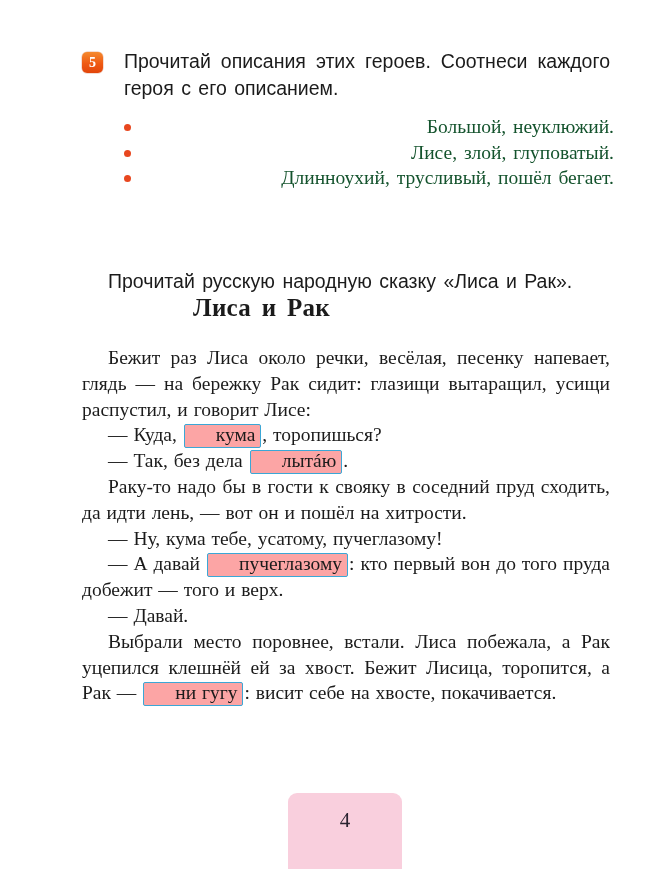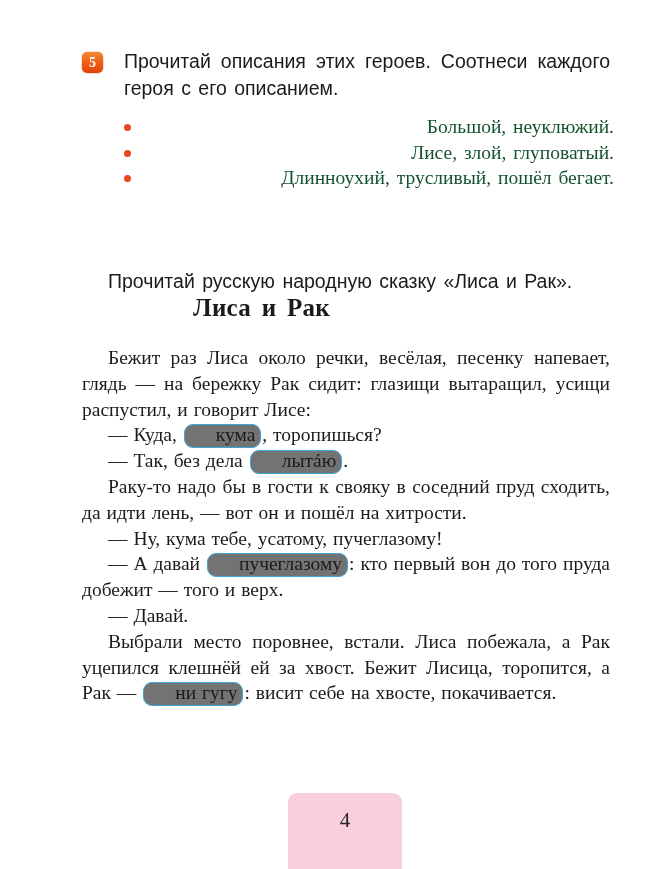--- a/index.html
+++ b/index.html
@@ -137,23 +137,23 @@
     text-indent: 26px;
     word-spacing: 1px;
   }
   .story p.dash {
     text-indent: 26px;
   }
 
   
   .hl {
     display: inline-block;
-    background: #737373;
+    background: #fca5a5;
     border: 1.4px solid #3ba7d6;
-    border-radius: 9px;
+    border-radius: 2px;
     padding: 0px 5px 1px 5px;
     margin: 0 1px;
     line-height: 1.05;
   }
 
   
   .footer-tab {
     position: absolute;
     left: 288px;
     top: 793px;

